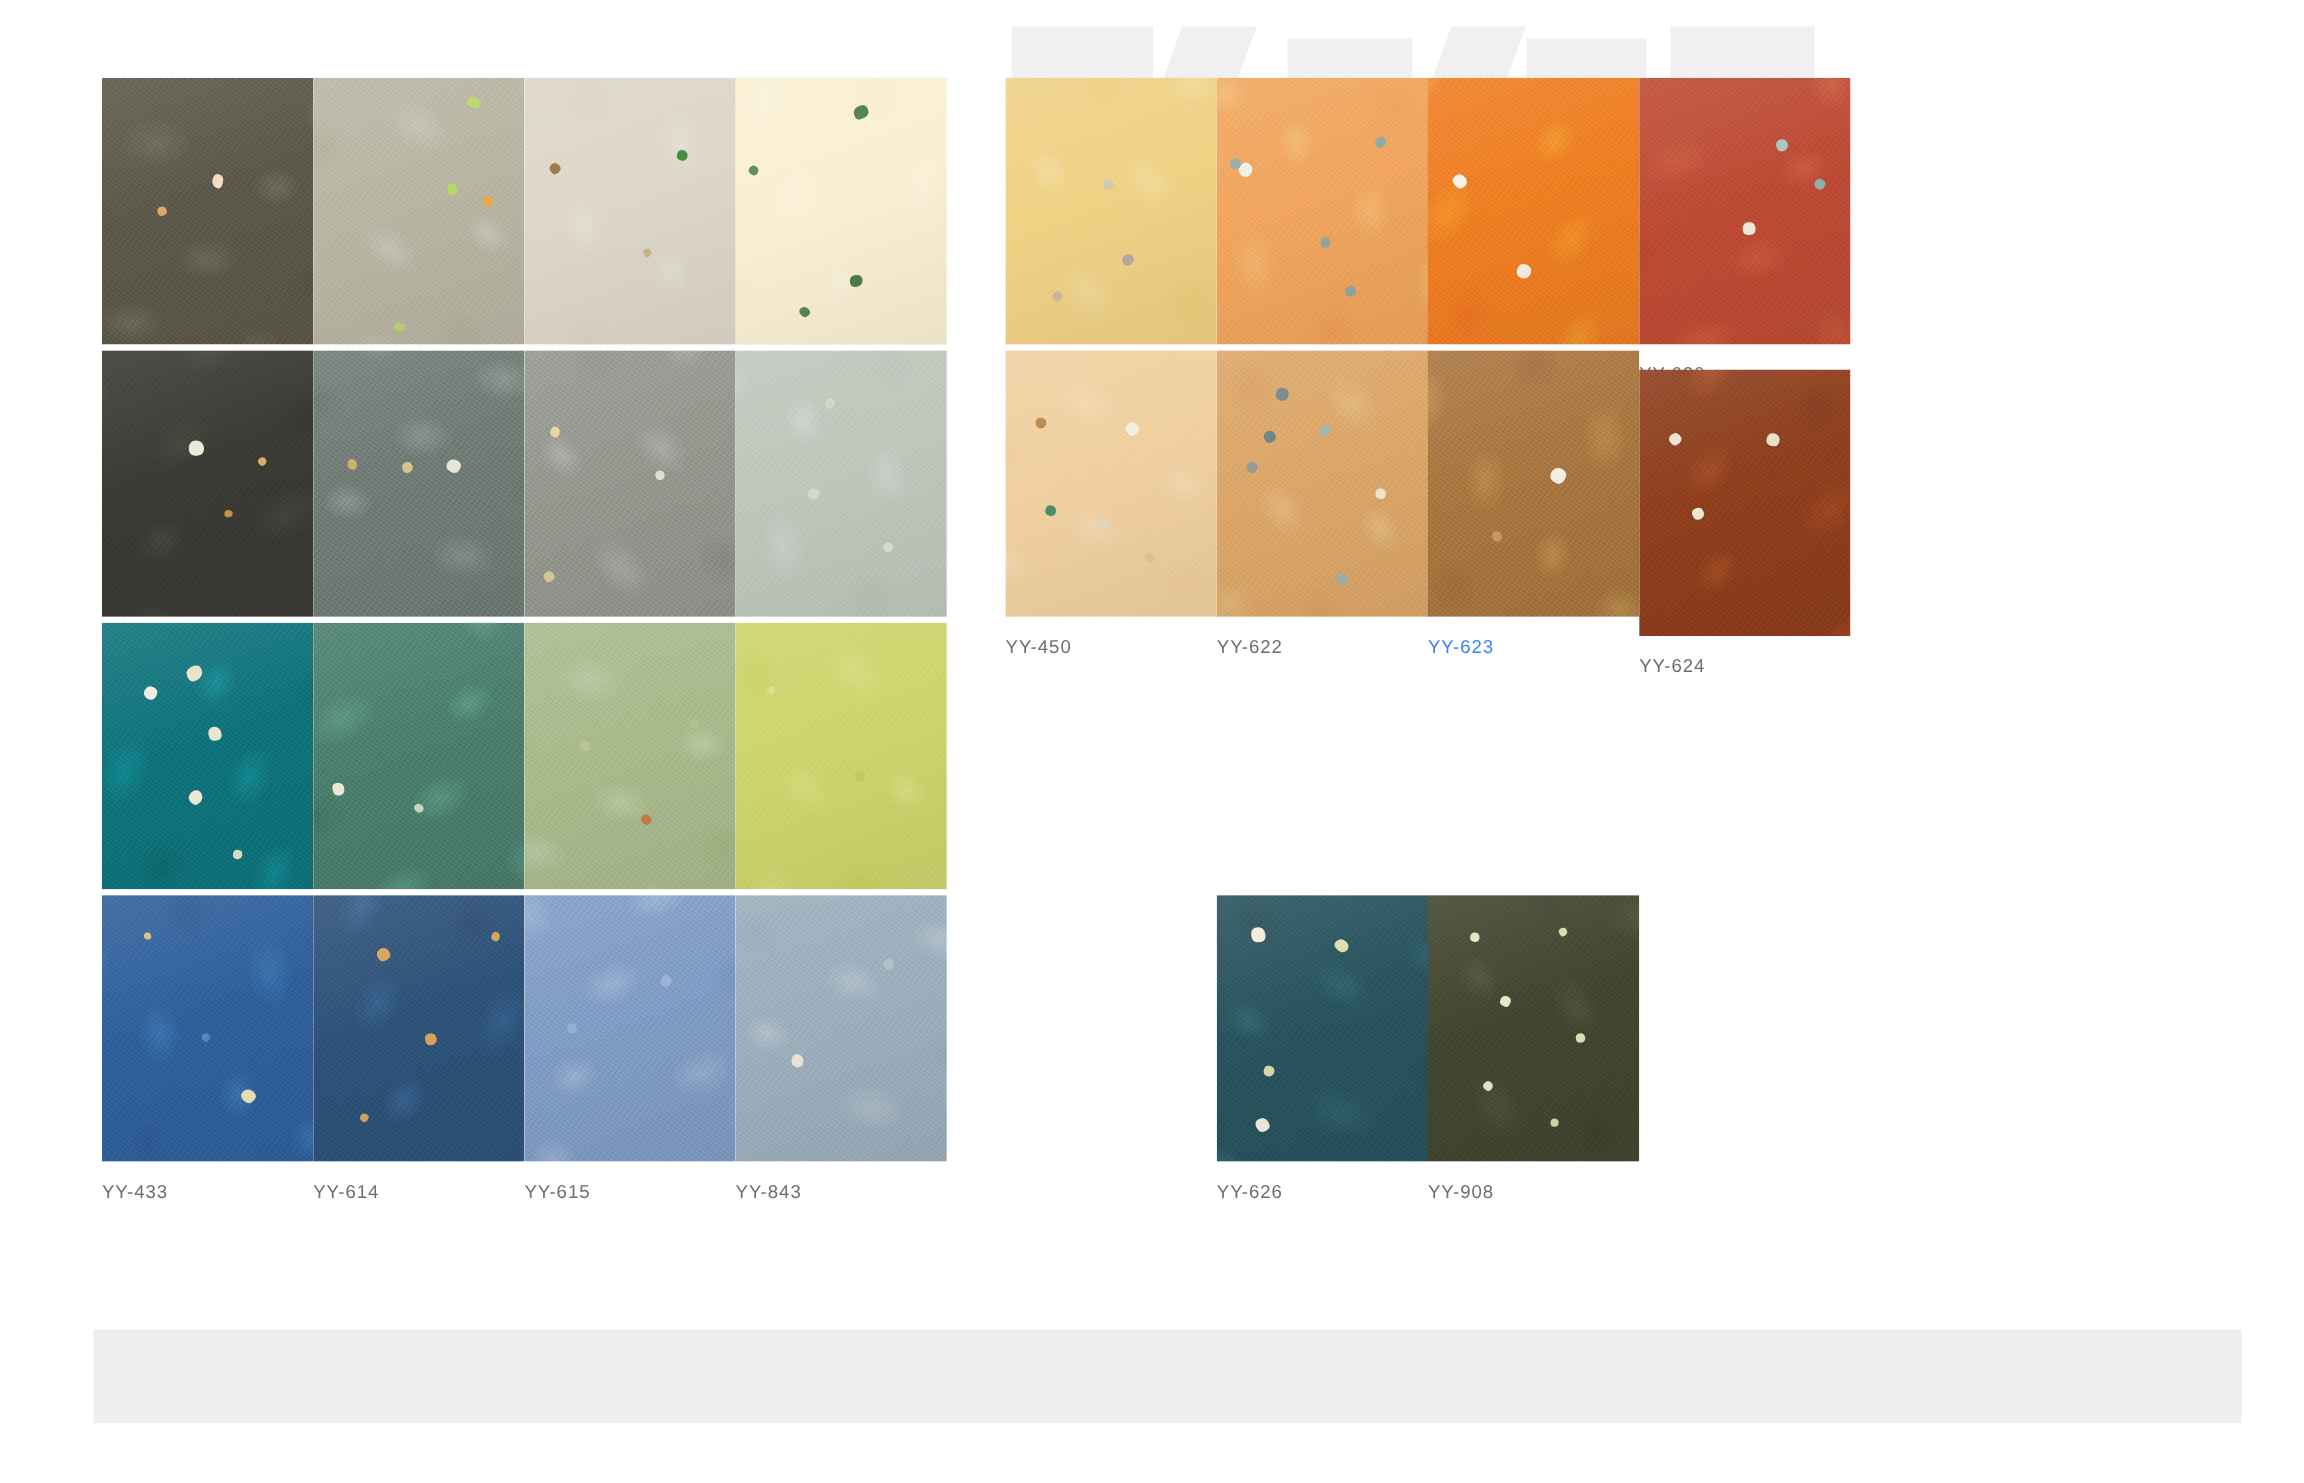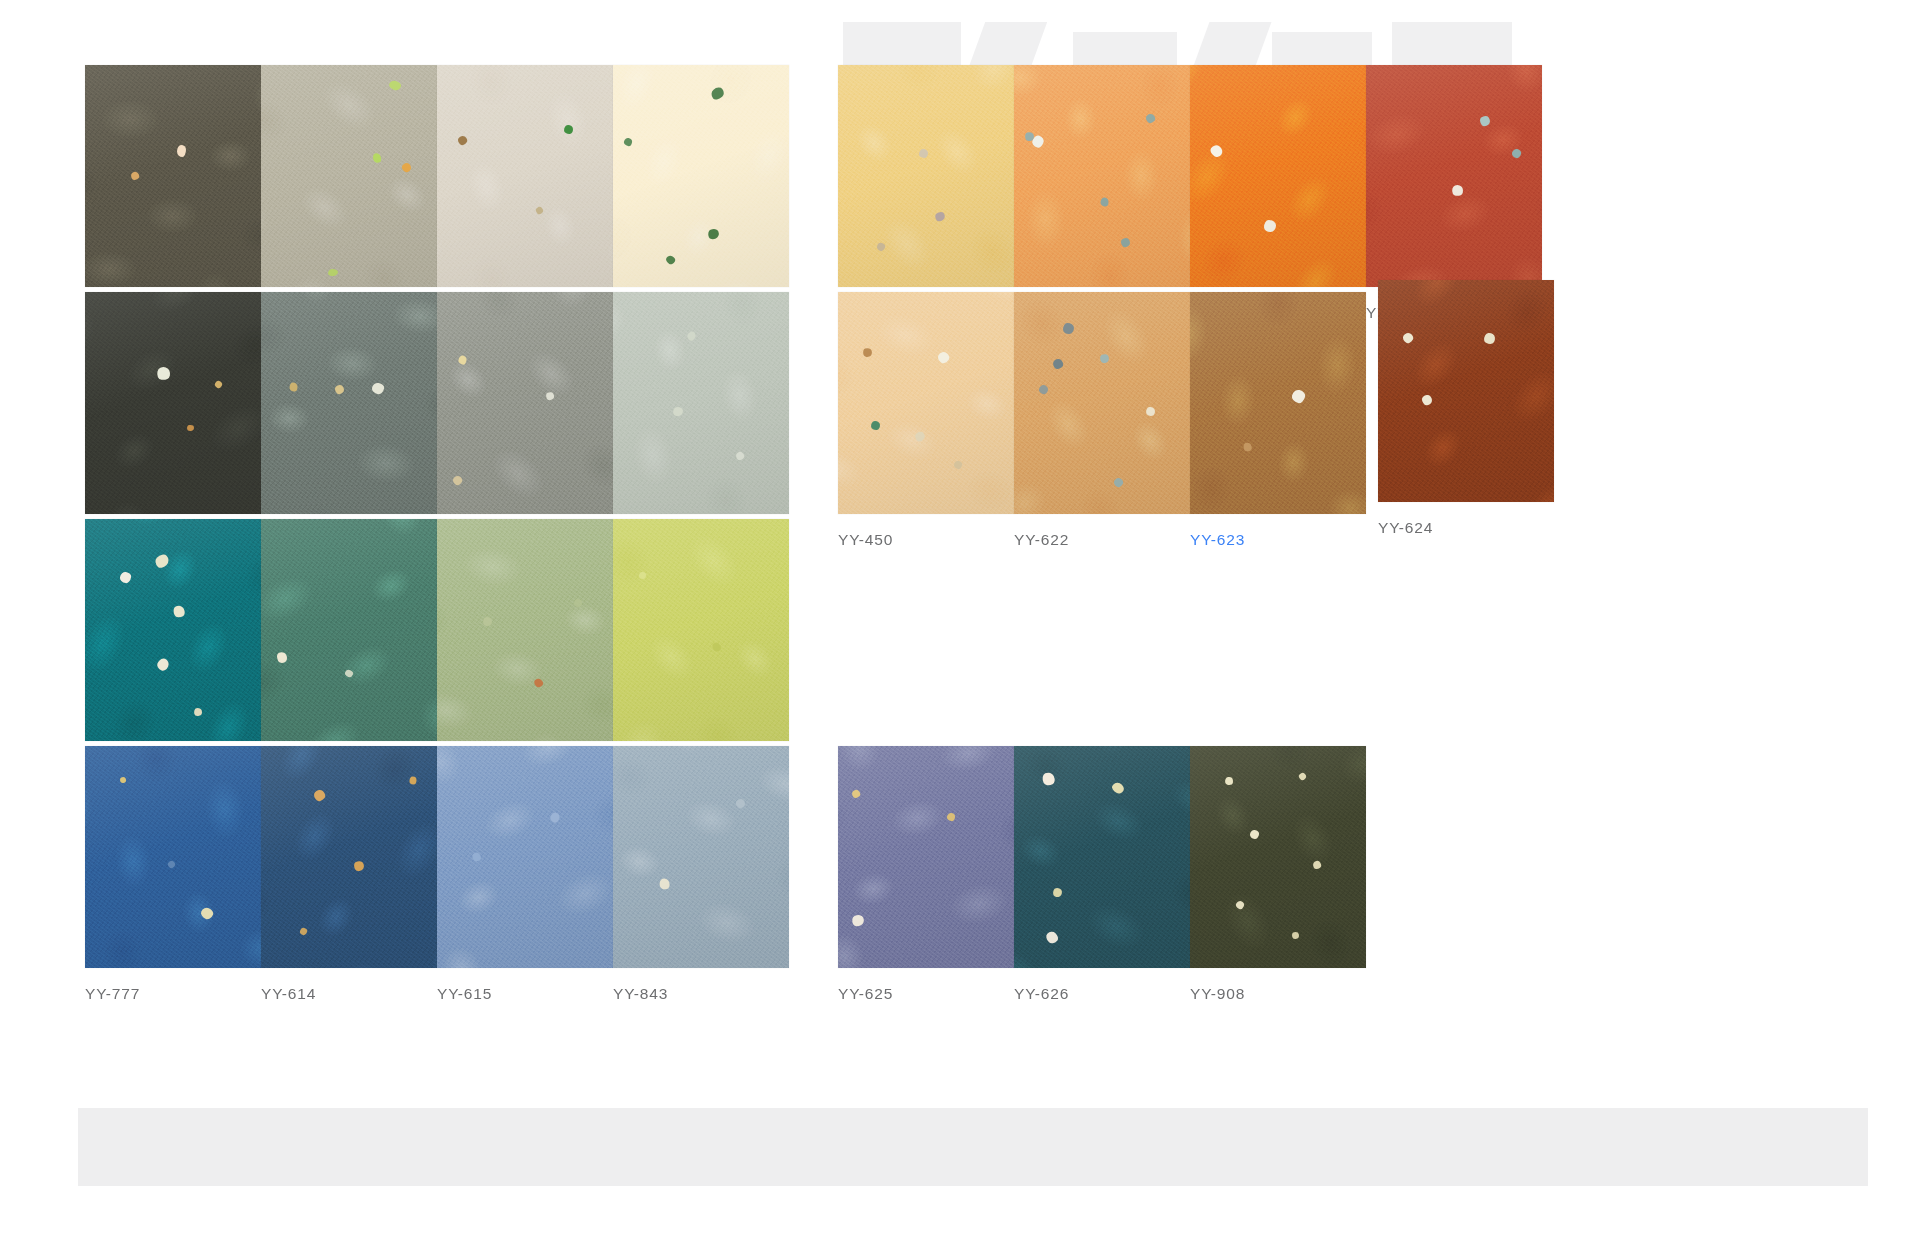--- a/index.html
+++ b/index.html
@@ -237,21 +237,21 @@
     <div class="swatch-cell" style="left: 85px; top: 746px;">
       <div class="swatch-chip" style="width: 176px; height: 222px;">
         <div class="chip-base" style="background: rgb(47, 95, 154);"></div>
         <div class="chip-grain" style="transform: rotate(84deg) scale(1.25);"></div>
         <div class="chip-noise"></div>
         <div class="fleck" style="left: 66%; top: 73%; width: 12px; height: 11px; background: rgb(235, 228, 184); transform: rotate(24deg);"></div>
         <div class="fleck" style="left: 20%; top: 14%; width: 6px; height: 6px; background: rgb(216, 192, 112); transform: rotate(77deg);"></div>
         <div class="fleck" style="left: 47%; top: 52%; width: 7px; height: 7px; background: rgb(95, 134, 180); transform: rotate(130deg);"></div>
         <div class="chip-sheen"></div>
       </div>
-      <div class="swatch-label" style="color: rgb(109, 110, 112);">YY-777</div>
+      <div class="swatch-label" style="color: rgb(109, 110, 112);">YY-433</div>
     </div>
     <div class="swatch-cell" style="left: 261px; top: 746px;">
       <div class="swatch-chip" style="width: 176px; height: 222px;">
         <div class="chip-base" style="background: rgb(45, 81, 119);"></div>
         <div class="chip-grain" style="transform: rotate(121deg) scale(1.25);"></div>
         <div class="chip-noise"></div>
         <div class="fleck" style="left: 30%; top: 20%; width: 11px; height: 11px; background: rgb(216, 164, 90); transform: rotate(41deg);"></div>
         <div class="fleck" style="left: 84%; top: 14%; width: 8px; height: 7px; background: rgb(210, 163, 85); transform: rotate(94deg);"></div>
         <div class="fleck" style="left: 53%; top: 52%; width: 10px; height: 10px; background: rgb(215, 164, 88); transform: rotate(147deg);"></div>
         <div class="fleck" style="left: 22%; top: 82%; width: 7px; height: 7px; background: rgb(207, 168, 99); transform: rotate(20deg);"></div>
@@ -363,43 +363,31 @@
       <div class="swatch-chip" style="width: 176px; height: 222px;">
         <div class="chip-base" style="background: rgb(168, 116, 63);"></div>
         <div class="chip-grain" style="transform: rotate(94deg) scale(1.25);"></div>
         <div class="chip-noise"></div>
         <div class="fleck" style="left: 58%; top: 44%; width: 13px; height: 13px; background: rgb(243, 239, 226); transform: rotate(14deg);"></div>
         <div class="fleck" style="left: 30%; top: 68%; width: 9px; height: 8px; background: rgb(199, 154, 99); transform: rotate(67deg);"></div>
         <div class="chip-sheen"></div>
       </div>
       <div class="swatch-label" style="color: #3b82f6;">YY-623</div>
     </div>
-    <div class="swatch-cell" style="left: 1366px; top: 280px; margin-left: 12px;">
+    <div class="swatch-cell" style="left: 1366px; top: 308px;">
       <div class="swatch-chip" style="width: 176px; height: 222px;">
         <div class="chip-base" style="background: rgb(140, 61, 28);"></div>
         <div class="chip-grain" style="transform: rotate(131deg) scale(1.25);"></div>
         <div class="chip-noise"></div>
         <div class="fleck" style="left: 14%; top: 24%; width: 10px; height: 10px; background: rgb(236, 230, 207); transform: rotate(31deg);"></div>
         <div class="fleck" style="left: 60%; top: 24%; width: 11px; height: 11px; background: rgb(232, 226, 200); transform: rotate(84deg);"></div>
         <div class="fleck" style="left: 25%; top: 52%; width: 10px; height: 10px; background: rgb(238, 233, 212); transform: rotate(137deg);"></div>
         <div class="chip-sheen"></div>
       </div>
       <div class="swatch-label" style="color: rgb(109, 110, 112);">YY-624</div>
-    </div>
-    <div class="swatch-cell" style="left: 838px; top: 746px;">
-      <div class="swatch-chip" style="width: 176px; height: 222px;">
-        <div class="chip-base" style="background: rgb(117, 121, 162);"></div>
-        <div class="chip-grain" style="transform: rotate(168deg) scale(1.25);"></div>
-        <div class="chip-noise"></div>
-        <div class="fleck" style="left: 8%; top: 20%; width: 8px; height: 8px; background: rgb(224, 196, 122); transform: rotate(48deg);"></div>
-        <div class="fleck" style="left: 62%; top: 30%; width: 8px; height: 8px; background: rgb(217, 189, 118); transform: rotate(101deg);"></div>
-        <div class="fleck" style="left: 8%; top: 76%; width: 12px; height: 11px; background: rgb(242, 236, 224); transform: rotate(154deg);"></div>
-        <div class="chip-sheen"></div>
-      </div>
-      <div class="swatch-label" style="color: rgb(109, 110, 112);">YY-625</div>
     </div>
     <div class="swatch-cell" style="left: 1014px; top: 746px;">
       <div class="swatch-chip" style="width: 176px; height: 222px;">
         <div class="chip-base" style="background: rgb(40, 82, 93);"></div>
         <div class="chip-grain" style="transform: rotate(205deg) scale(1.25);"></div>
         <div class="chip-noise"></div>
         <div class="fleck" style="left: 16%; top: 12%; width: 13px; height: 12px; background: rgb(244, 235, 220); transform: rotate(65deg);"></div>
         <div class="fleck" style="left: 56%; top: 16%; width: 10px; height: 12px; background: rgb(227, 220, 174); transform: rotate(118deg);"></div>
         <div class="fleck" style="left: 22%; top: 64%; width: 9px; height: 9px; background: rgb(220, 215, 168); transform: rotate(171deg);"></div>
         <div class="fleck" style="left: 18%; top: 84%; width: 12px; height: 11px; background: rgb(241, 236, 224); transform: rotate(44deg);"></div>

